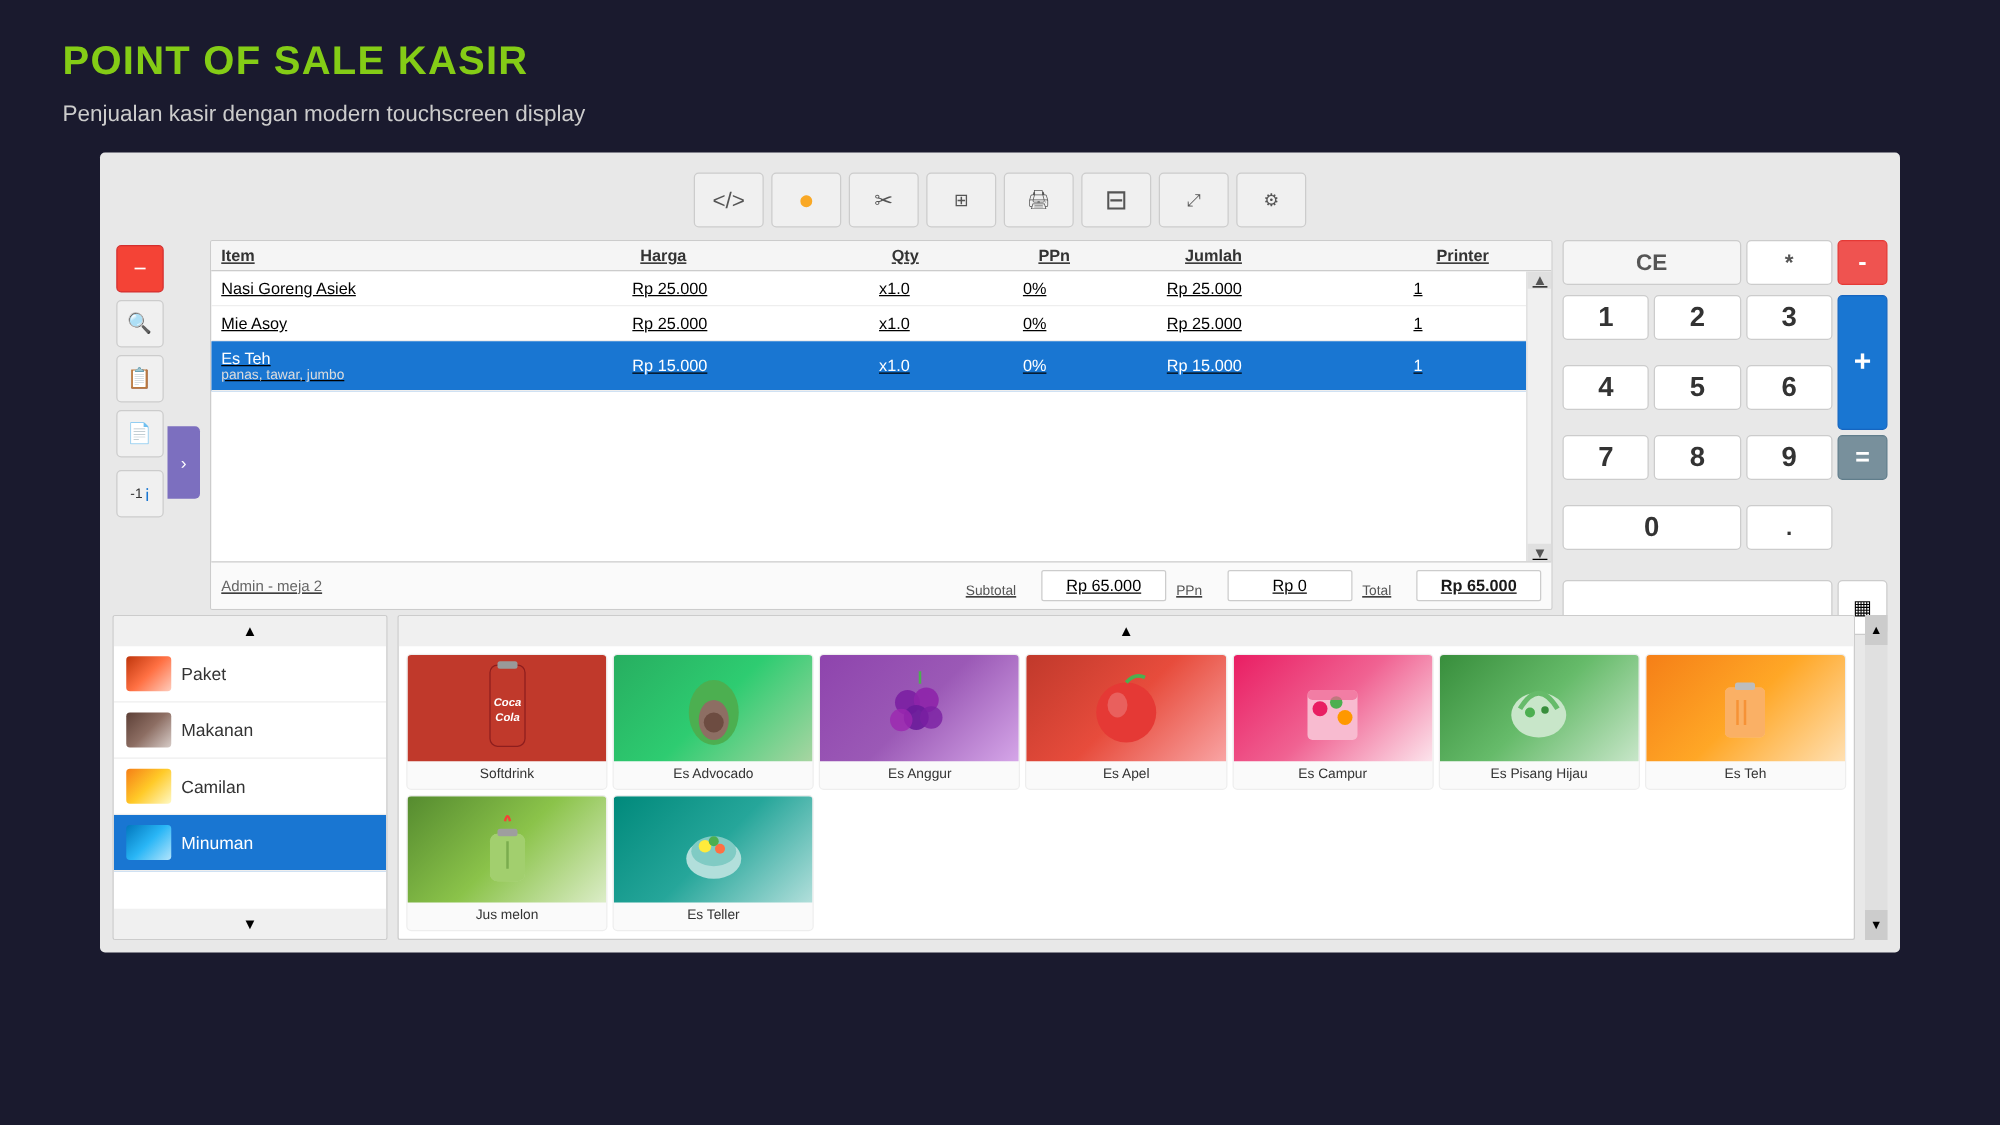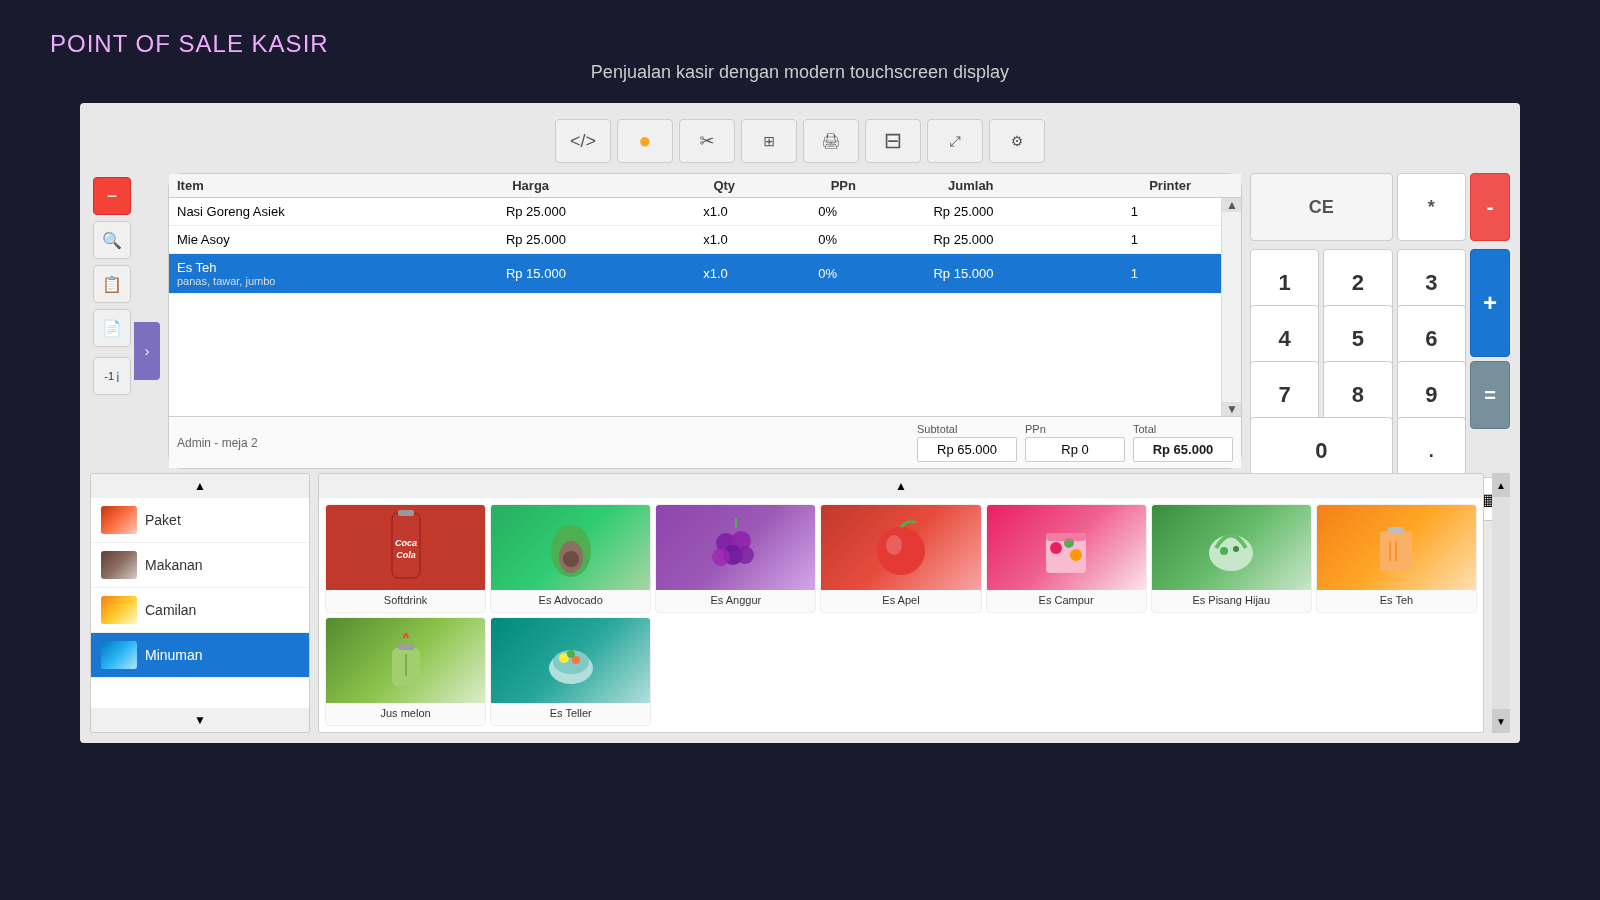--- a/index.html
+++ b/index.html
@@ -8,30 +8,29 @@
       font-family: Arial, sans-serif;
       width: 1600px;
       height: 900px;
       overflow: hidden;
       position: relative;
     }
     .header-area {
       padding: 30px 50px 20px 50px;
     }
     .app-title {
-      color: #f0abfc;
-      font-size: 24px;
-      font-weight: 400;
+      color: #84cc16;
+      font-size: 32px;
+      font-weight: 700;
       letter-spacing: 1px;
     }
     .app-subtitle {
       color: #cccccc;
       font-size: 18px;
-      margin-top: 4px;
-      text-align: center;
+      margin-top: 14px;
     }
     .main-container {
       background: #e8e8e8;
       margin: 0 80px;
       border-radius: 4px;
       padding: 10px;
       height: 640px;
       display: flex;
       flex-direction: column;
     }
@@ -95,21 +94,22 @@
       color: #333;
       position: relative;
     }
     
     .order-section {
       flex: 1;
       display: flex;
       flex-direction: column;
       background: white;
       border: 1px solid #ccc;
-      border-radius: 14px;
+      border-radius: 2px;
+      text-decoration: underline;
     }
     .order-table-header {
       display: grid;
       grid-template-columns: 2fr 1.2fr 0.7fr 0.7fr 1.2fr 0.5fr;
       background: #f5f5f5;
       border-bottom: 1px solid #ccc;
       padding: 4px 8px;
       font-size: 13px;
       font-weight: bold;
       color: #333;
@@ -166,22 +166,22 @@
       color: #666;
     }
     .subtotal-group {
       display: flex;
       align-items: center;
       gap: 8px;
       margin-left: auto;
     }
     .subtotal-field {
       display: flex;
-      flex-direction: column;
-      align-items: flex-start;
+      align-items: flex-end;
+      gap: 20px;
     }
     .subtotal-field label {
       font-size: 11px;
       color: #555;
       margin-bottom: 2px;
     }
     .subtotal-value {
       background: white;
       border: 1px solid #ccc;
       padding: 4px 10px;
@@ -200,21 +200,21 @@
       display: flex;
       flex-direction: column;
       gap: 4px;
     }
     .numpad-top {
       display: grid;
       grid-template-columns: 1fr 1fr 1fr 40px;
       gap: 4px;
     }
     .num-btn {
-      height: 68px;
+      height: 36px;
       background: white;
       border: 1px solid #ccc;
       border-radius: 4px;
       font-size: 22px;
       font-weight: bold;
       color: #333;
       cursor: pointer;
       display: flex;
       align-items: center;
       justify-content: center;

